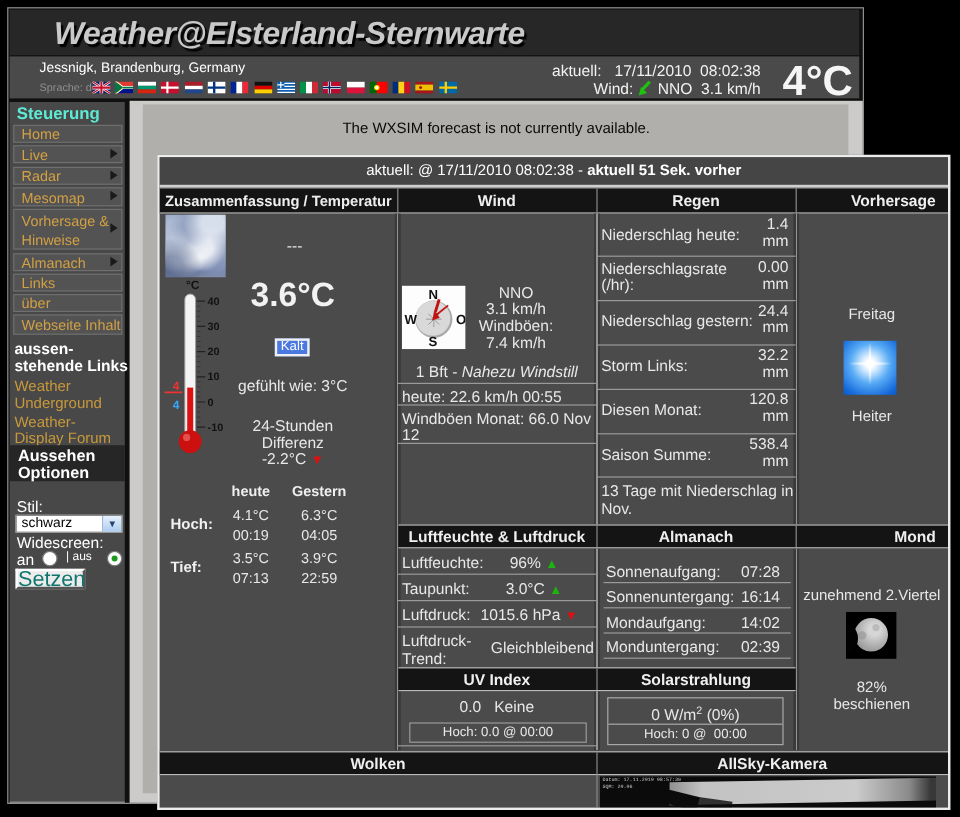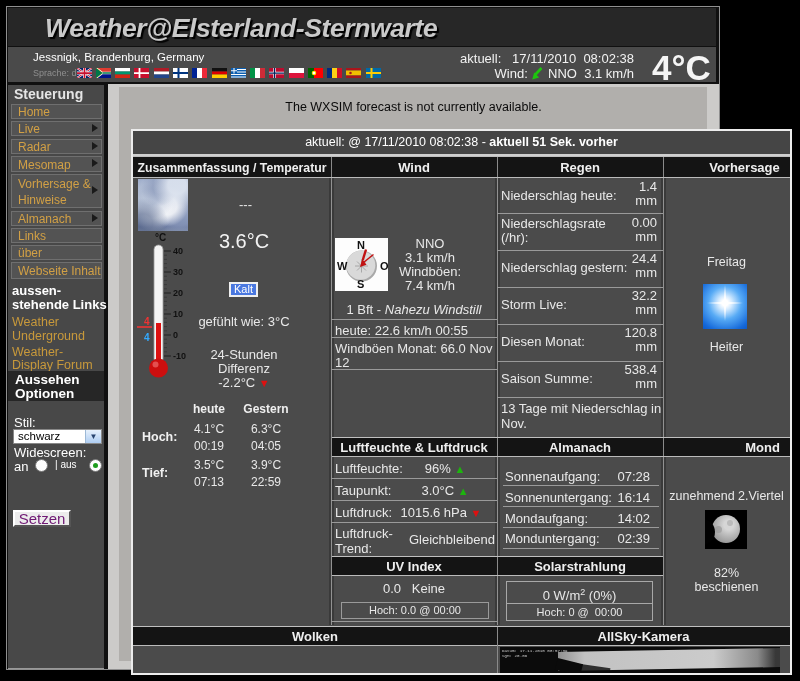--- a/index.html
+++ b/index.html
@@ -124,21 +124,21 @@
 
     <div class="a" style="left:380px;top:4px;width:246px;text-align:right;font-size:13px;color:#f2f2f2;">aktuell:&nbsp;&nbsp; 17/11/2010&nbsp; 08:02:38</div>
     <div class="a" style="left:380px;top:19px;width:246px;text-align:right;font-size:13px;color:#f2f2f2;">Wind: <svg width="13" height="14" viewBox="0 0 13 14" style="vertical-align:-3px;">
           <path d="M10.5,1 L4,8" stroke="#1dc40e" stroke-width="2.6"></path>
           <path d="M1.2,12.6 L8.2,10.6 L3.2,5.6 Z" fill="#1dc40e"></path>
         </svg> NNO&nbsp; 3.1 km/h</div>
     <div class="a" style="left:644px;top:1px;font-size:35px;font-weight:bold;color:#f5f5f5;">4°C</div>
   </div>
   <div id="sidebar">
 
-    <div class="a b" style="left:6px;top:1px;font-size:14px;color:#e5e5e5;text-align:right;">Steuerung</div>
+    <div class="a b" style="left:6px;top:1px;font-size:14px;color:#5eead4;text-align:right;">Steuerung</div>
     <div class="sbtn" style="top:19px;height:15px;line-height:15px;">Home</div>
     <div class="sbtn" style="top:36px;height:15px;line-height:15px;">Live<span class="ar"></span></div>
     <div class="sbtn" style="top:54px;height:15px;line-height:15px;">Radar<span class="ar"></span></div>
     <div class="sbtn" style="top:71px;height:16px;line-height:16px;">Mesomap<span class="ar"></span></div>
     <div class="sbtn" style="top:89px;height:34px;line-height:16px;padding-top:1px;">Vorhersage &amp;<br>Hinweise<span class="ar"></span></div>
     <div class="sbtn" style="top:126px;height:15px;line-height:15px;">Almanach<span class="ar"></span></div>
     <div class="sbtn" style="top:143px;height:15px;line-height:15px;">Links</div>
     <div class="sbtn" style="top:160px;height:15px;line-height:15px;">über</div>
     <div class="sbtn" style="top:177px;height:17px;line-height:17px;">Webseite Inhalt</div>
     <div class="a b" style="left:4px;top:199px;width:95px;font-size:13px;line-height:14px;color:#fff;">aussen-<br>stehende Links</div>
@@ -150,21 +150,21 @@
     <div class="a" style="left:5px;top:344px;width:89px;height:15px;background:#fff;border:1px solid #888;box-sizing:border-box;">
       <span style="position:absolute;left:4px;top:0;font-size:11.5px;line-height:13px;color:#000;">schwarz</span>
       <span style="position:absolute;right:0;top:0;width:15px;height:13px;background:linear-gradient(180deg,#e7f1fc,#aecdf2);border-left:1px solid #9db9d6;text-align:center;font-size:8px;line-height:13px;color:#27436e;">▼</span>
     </div>
     <div class="a" style="left:6px;top:360px;font-size:13px;color:#fff;">Widescreen:</div>
     <div class="a" style="left:6px;top:374px;font-size:13px;color:#fff;">an</div>
     <div class="a" style="left:27px;top:374px;width:11px;height:11px;border-radius:50%;background:#fdfdfd;border:1px solid #777;"></div>
     <div class="a" style="left:47px;top:374px;font-size:10px;color:#fff;">| aus</div>
     <div class="a" style="left:81px;top:374px;width:11px;height:11px;border-radius:50%;background:#fdfdfd;border:1px solid #777;"></div>
     <div class="a" style="left:85px;top:378px;width:5px;height:5px;border-radius:50%;background:#1c9c1c;"></div>
-    <div class="a" style="left:5px;top:389px;width:58px;height:17px;background:#ececec;border:2px solid;border-color:#fff #555 #555 #fff;box-sizing:border-box;text-align:center;font-size:15px;line-height:13px;color:#701a75;margin-top:36px;">Setzen</div>
+    <div class="a" style="left:5px;top:389px;width:58px;height:17px;background:#ececec;border:2px solid;border-color:#fff #555 #555 #fff;box-sizing:border-box;text-align:center;font-size:18px;line-height:13px;color:#0f766e;">Setzen</div>
   </div>
   <div id="main">
     <div id="maininner"></div>
     <div class="a" style="left:0;top:16px;width:100%;text-align:center;font-size:12.5px;color:#0a0a0a;">The WXSIM forecast is not currently available.</div>
   </div>
 </div>
 <div id="popup">
 
   <div class="a" style="left:0;top:0;width:657px;height:23px;background:#454545;text-align:center;font-size:12.5px;line-height:23px;color:#fff;">aktuell: @ 17/11/2010 08:02:38 - <b>aktuell 51 Sek. vorher</b></div>
   <div class="a" style="left:0;top:23px;width:657px;height:2px;background:#cfcfcf;"></div>
@@ -200,21 +200,21 @@
   <div class="a" style="left:5px;top:48px;width:50px;height:52px;background:
     radial-gradient(circle at 78% 12%, rgba(222,229,240,.9) 0 15%, rgba(222,229,240,0) 40%),
     radial-gradient(circle at 42% 18%, rgba(130,145,180,.55) 0 12%, rgba(130,145,180,0) 35%),
     radial-gradient(circle at 10% 85%, rgba(90,105,140,.6) 0 15%, rgba(90,105,140,0) 40%),
     radial-gradient(circle at 20% 30%, rgba(180,192,214,.8) 0 20%, rgba(180,192,214,0) 50%),
     radial-gradient(circle at 60% 52%, rgba(248,249,251,.85) 0 22%, rgba(248,249,251,0) 50%),
     radial-gradient(circle at 30% 60%, rgba(240,243,248,.9) 0 18%, rgba(240,243,248,0) 45%),
     radial-gradient(circle at 85% 68%, rgba(140,155,190,.7) 0 20%, rgba(140,155,190,0) 50%),
     linear-gradient(180deg,#8a9ac0 0%,#aab6cd 35%,#c3ccdb 55%,#7c8db0 78%,#606f96 92%,#76849f 100%);"></div>
   <div class="a ctr t13" style="left:55px;top:66px;width:115px;">---</div>
-  <div class="a ctr" style="left:41px;top:99px;width:140px;font-size:20px;font-weight:normal;color:#f2f2f2;">3.6°C</div>
+  <div class="a ctr" style="left:41px;top:99px;width:140px;font-size:28px;font-weight:bold;color:#f2f2f2;">3.6°C</div>
   <div class="a" style="left:96px;top:151px;background:#4a78e0;border:2px solid #f0f0f0;color:#fff;font-size:11px;line-height:11px;padding:0 3px;">Kalt</div>
   <div class="a ctr t13" style="left:40px;top:183px;width:142px;">gefühlt wie: 3°C</div>
   <div class="a ctr t13" style="left:40px;top:217px;width:142px;line-height:14px;">24-Stunden<br>Differenz<br>-2.2°C <span style="color:#d11;font-size:11px;">▼</span></div>
   <div class="a b ctr w" style="left:46px;top:271px;width:60px;font-size:12px;">heute</div>
   <div class="a b ctr w" style="left:103px;top:271px;width:60px;font-size:12px;">Gestern</div>
   <div class="a b" style="left:9px;top:299px;font-size:12.5px;color:#f0f0f0;">Hoch:</div>
   <div class="a ctr t12" style="left:46px;top:291px;width:60px;">4.1°C</div>
   <div class="a ctr t12" style="left:103px;top:291px;width:60px;">6.3°C</div>
   <div class="a ctr t12" style="left:46px;top:308px;width:60px;">00:19</div>
   <div class="a ctr t12" style="left:103px;top:308px;width:60px;">04:05</div>
@@ -319,21 +319,21 @@
 
   <div class="a t13" style="left:368px;top:57px;">Niederschlag heute:</div>
   <div class="a t13" style="left:460px;top:49px;width:64px;text-align:right;line-height:14px;">1.4<br>mm</div>
   <div class="hline" style="left:364px;top:82px;width:166px;"></div>
   <div class="a t13" style="left:368px;top:86px;width:110px;line-height:14px;">Niederschlagsrate (/hr):</div>
   <div class="a t13" style="left:460px;top:85px;width:64px;text-align:right;line-height:14px;">0.00<br>mm</div>
   <div class="hline" style="left:364px;top:119px;width:166px;"></div>
   <div class="a t13" style="left:368px;top:129px;">Niederschlag gestern:</div>
   <div class="a t13" style="left:460px;top:121px;width:64px;text-align:right;line-height:14px;">24.4<br>mm</div>
   <div class="hline" style="left:364px;top:156px;width:166px;"></div>
-  <div class="a t13" style="left:368px;top:166px;">Storm Live:</div>
+  <div class="a t13" style="left:368px;top:166px;">Storm Links:</div>
   <div class="a t13" style="left:460px;top:158px;width:64px;text-align:right;line-height:14px;">32.2<br>mm</div>
   <div class="hline" style="left:364px;top:193px;width:166px;"></div>
   <div class="a t13" style="left:368px;top:203px;">Diesen Monat:</div>
   <div class="a t13" style="left:460px;top:195px;width:64px;text-align:right;line-height:14px;">120.8<br>mm</div>
   <div class="hline" style="left:364px;top:230px;width:166px;"></div>
   <div class="a t13" style="left:368px;top:240px;">Saison Summe:</div>
   <div class="a t13" style="left:460px;top:232px;width:64px;text-align:right;line-height:14px;">538.4<br>mm</div>
   <div class="hline" style="left:364px;top:266px;width:166px;"></div>
   <div class="a t13" style="left:368px;top:270px;width:170px;line-height:15px;">13 Tage mit Niederschlag in<br>Nov.</div>
 

